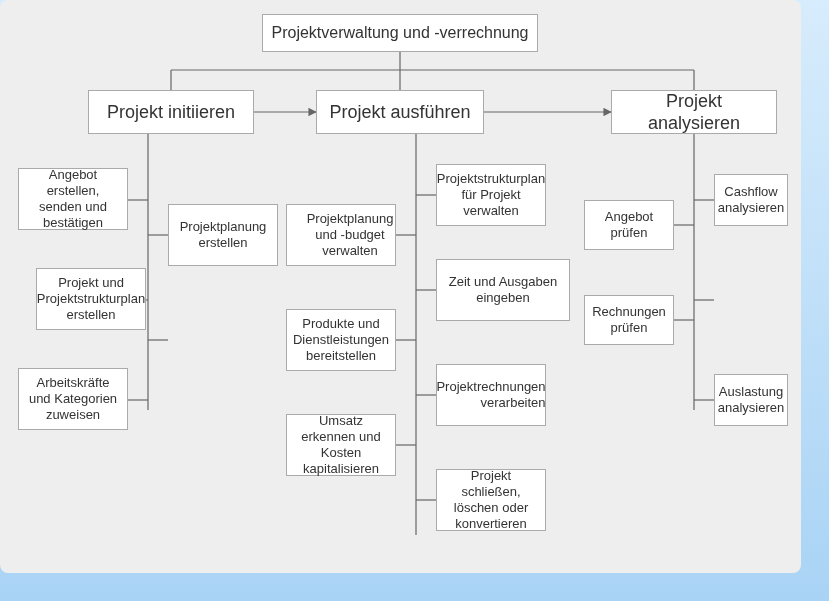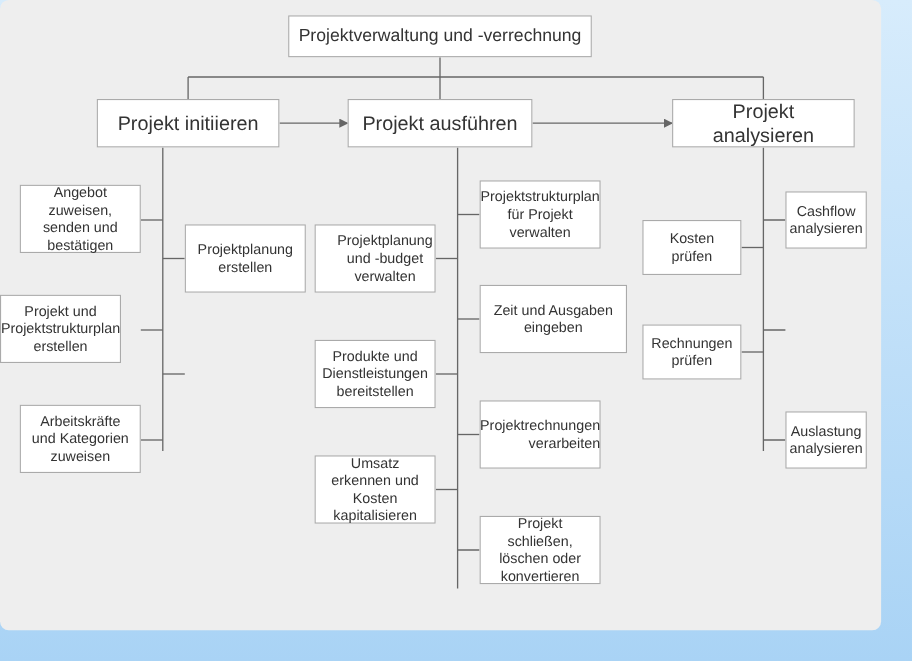--- a/index.html
+++ b/index.html
@@ -85,34 +85,34 @@
     <line x1="694" y1="300" x2="714" y2="300" stroke="#666" stroke-width="1.2"></line>
     <line x1="694" y1="400" x2="714" y2="400" stroke="#666" stroke-width="1.2"></line>
   </svg>
 
   <div class="box title-box" style="left:262px; top:14px; width:276px; height:38px;">Projektverwaltung und -verrechnung</div>
 
   <div class="box phase-box" style="left:88px; top:90px; width:166px; height:44px;">Projekt initiieren</div>
   <div class="box phase-box" style="left:316px; top:90px; width:168px; height:44px;">Projekt ausführen</div>
   <div class="box phase-box" style="left:611px; top:90px; width:166px; height:44px;">Projekt analysieren</div>
 
-  <div class="box" style="left:18px; top:168px; width:110px; height:62px;">Angebot zuweisen, senden und bestätigen</div>
-  <div class="box" style="left:0; top:268px; width:110px; height:62px;">Projekt und Projektstrukturplan erstellen</div>
+  <div class="box" style="left:18px; top:168px; width:110px; height:62px;">Angebot erstellen, senden und bestätigen</div>
+  <div class="box" style="left:36px; top:268px; width:110px; height:62px;">Projekt und Projektstrukturplan erstellen</div>
   <div class="box" style="left:18px; top:368px; width:110px; height:62px;">Arbeitskräfte und Kategorien zuweisen</div>
 
   <div class="box" style="left:168px; top:204px; width:110px; height:62px;">Projektplanung erstellen</div>
 
   <div class="box" style="left:286px; top:204px; width:110px; height:62px;padding-left:24px;">Projektplanung und -budget verwalten</div>
   <div class="box" style="left:286px; top:309px; width:110px; height:62px;">Produkte und Dienstleistungen bereitstellen</div>
   <div class="box" style="left:286px; top:414px; width:110px; height:62px;">Umsatz erkennen und Kosten kapitalisieren</div>
 
   <div class="box" style="left:436px; top:164px; width:110px; height:62px;">Projektstrukturplan für Projekt verwalten</div>
   <div class="box" style="left:436px; top:259px; width:134px; height:62px;">Zeit und Ausgaben eingeben</div>
   <div class="box" style="left:436px; top:364px; width:110px; height:62px;text-align:right;">Projektrechnungen verarbeiten</div>
   <div class="box" style="left:436px; top:469px; width:110px; height:62px;">Projekt schließen, löschen oder konvertieren</div>
 
-  <div class="box" style="left:584px; top:200px; width:90px; height:50px;">Kosten prüfen</div>
+  <div class="box" style="left:584px; top:200px; width:90px; height:50px;">Angebot prüfen</div>
   <div class="box" style="left:584px; top:295px; width:90px; height:50px;">Rechnungen prüfen</div>
 
   <div class="box" style="left:714px; top:174px; width:74px; height:52px;">Cashflow analysieren</div>
   <div class="box" style="left:714px; top:374px; width:74px; height:52px;">Auslastung analysieren</div>
 
 </div>
 
 </body></html>

